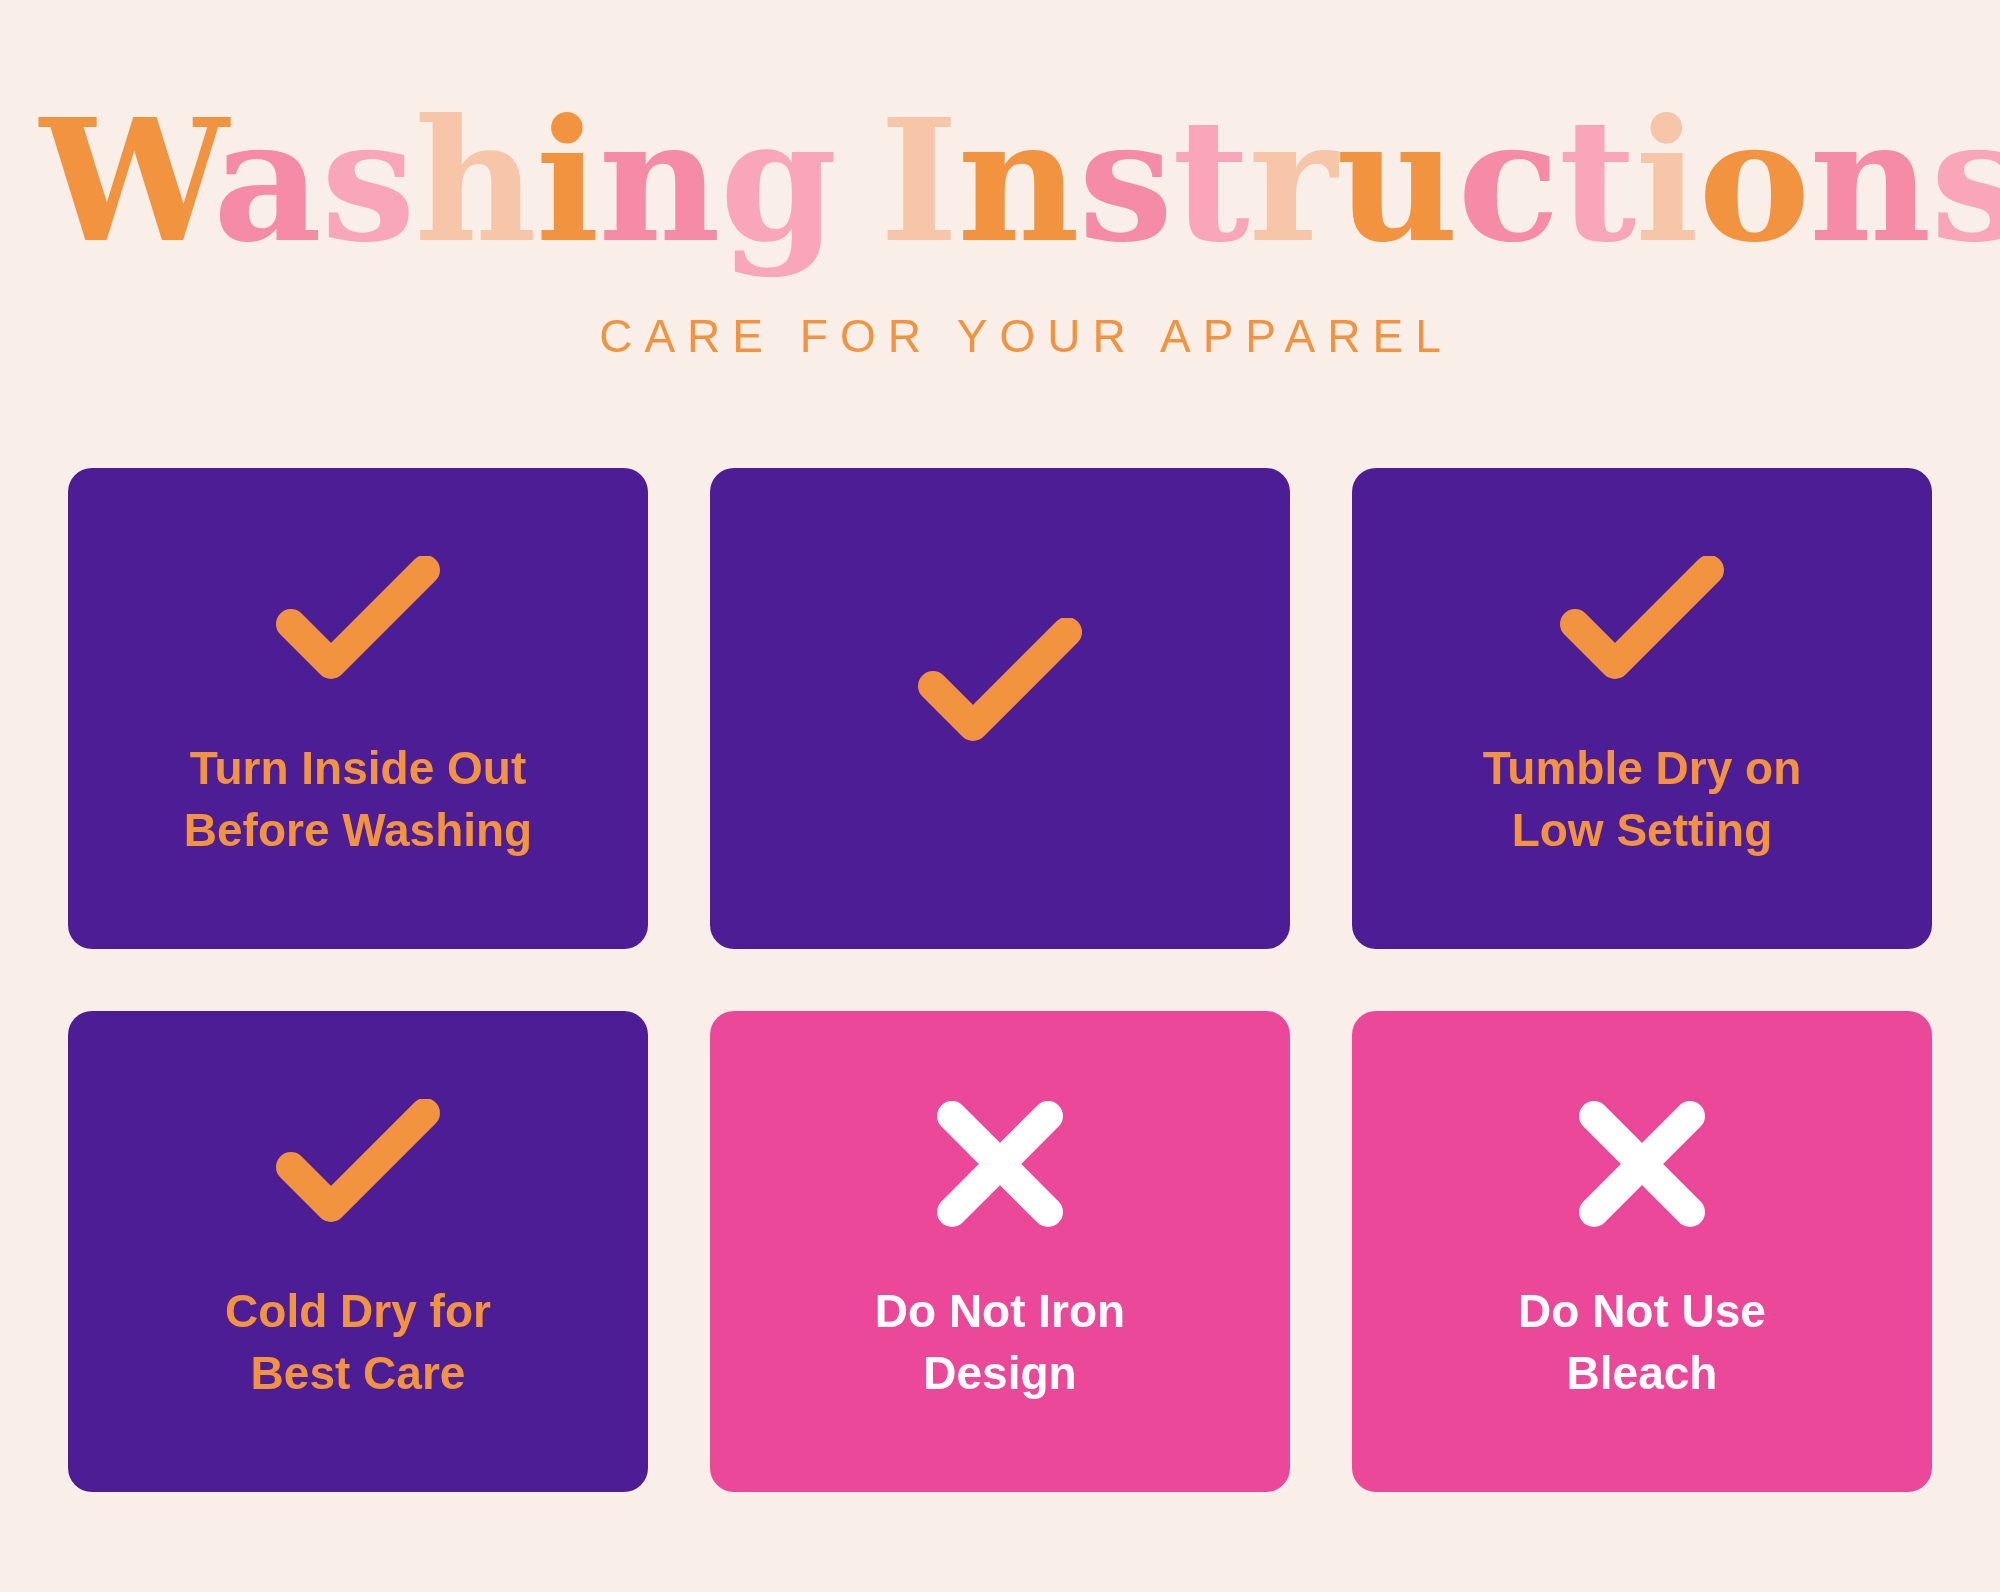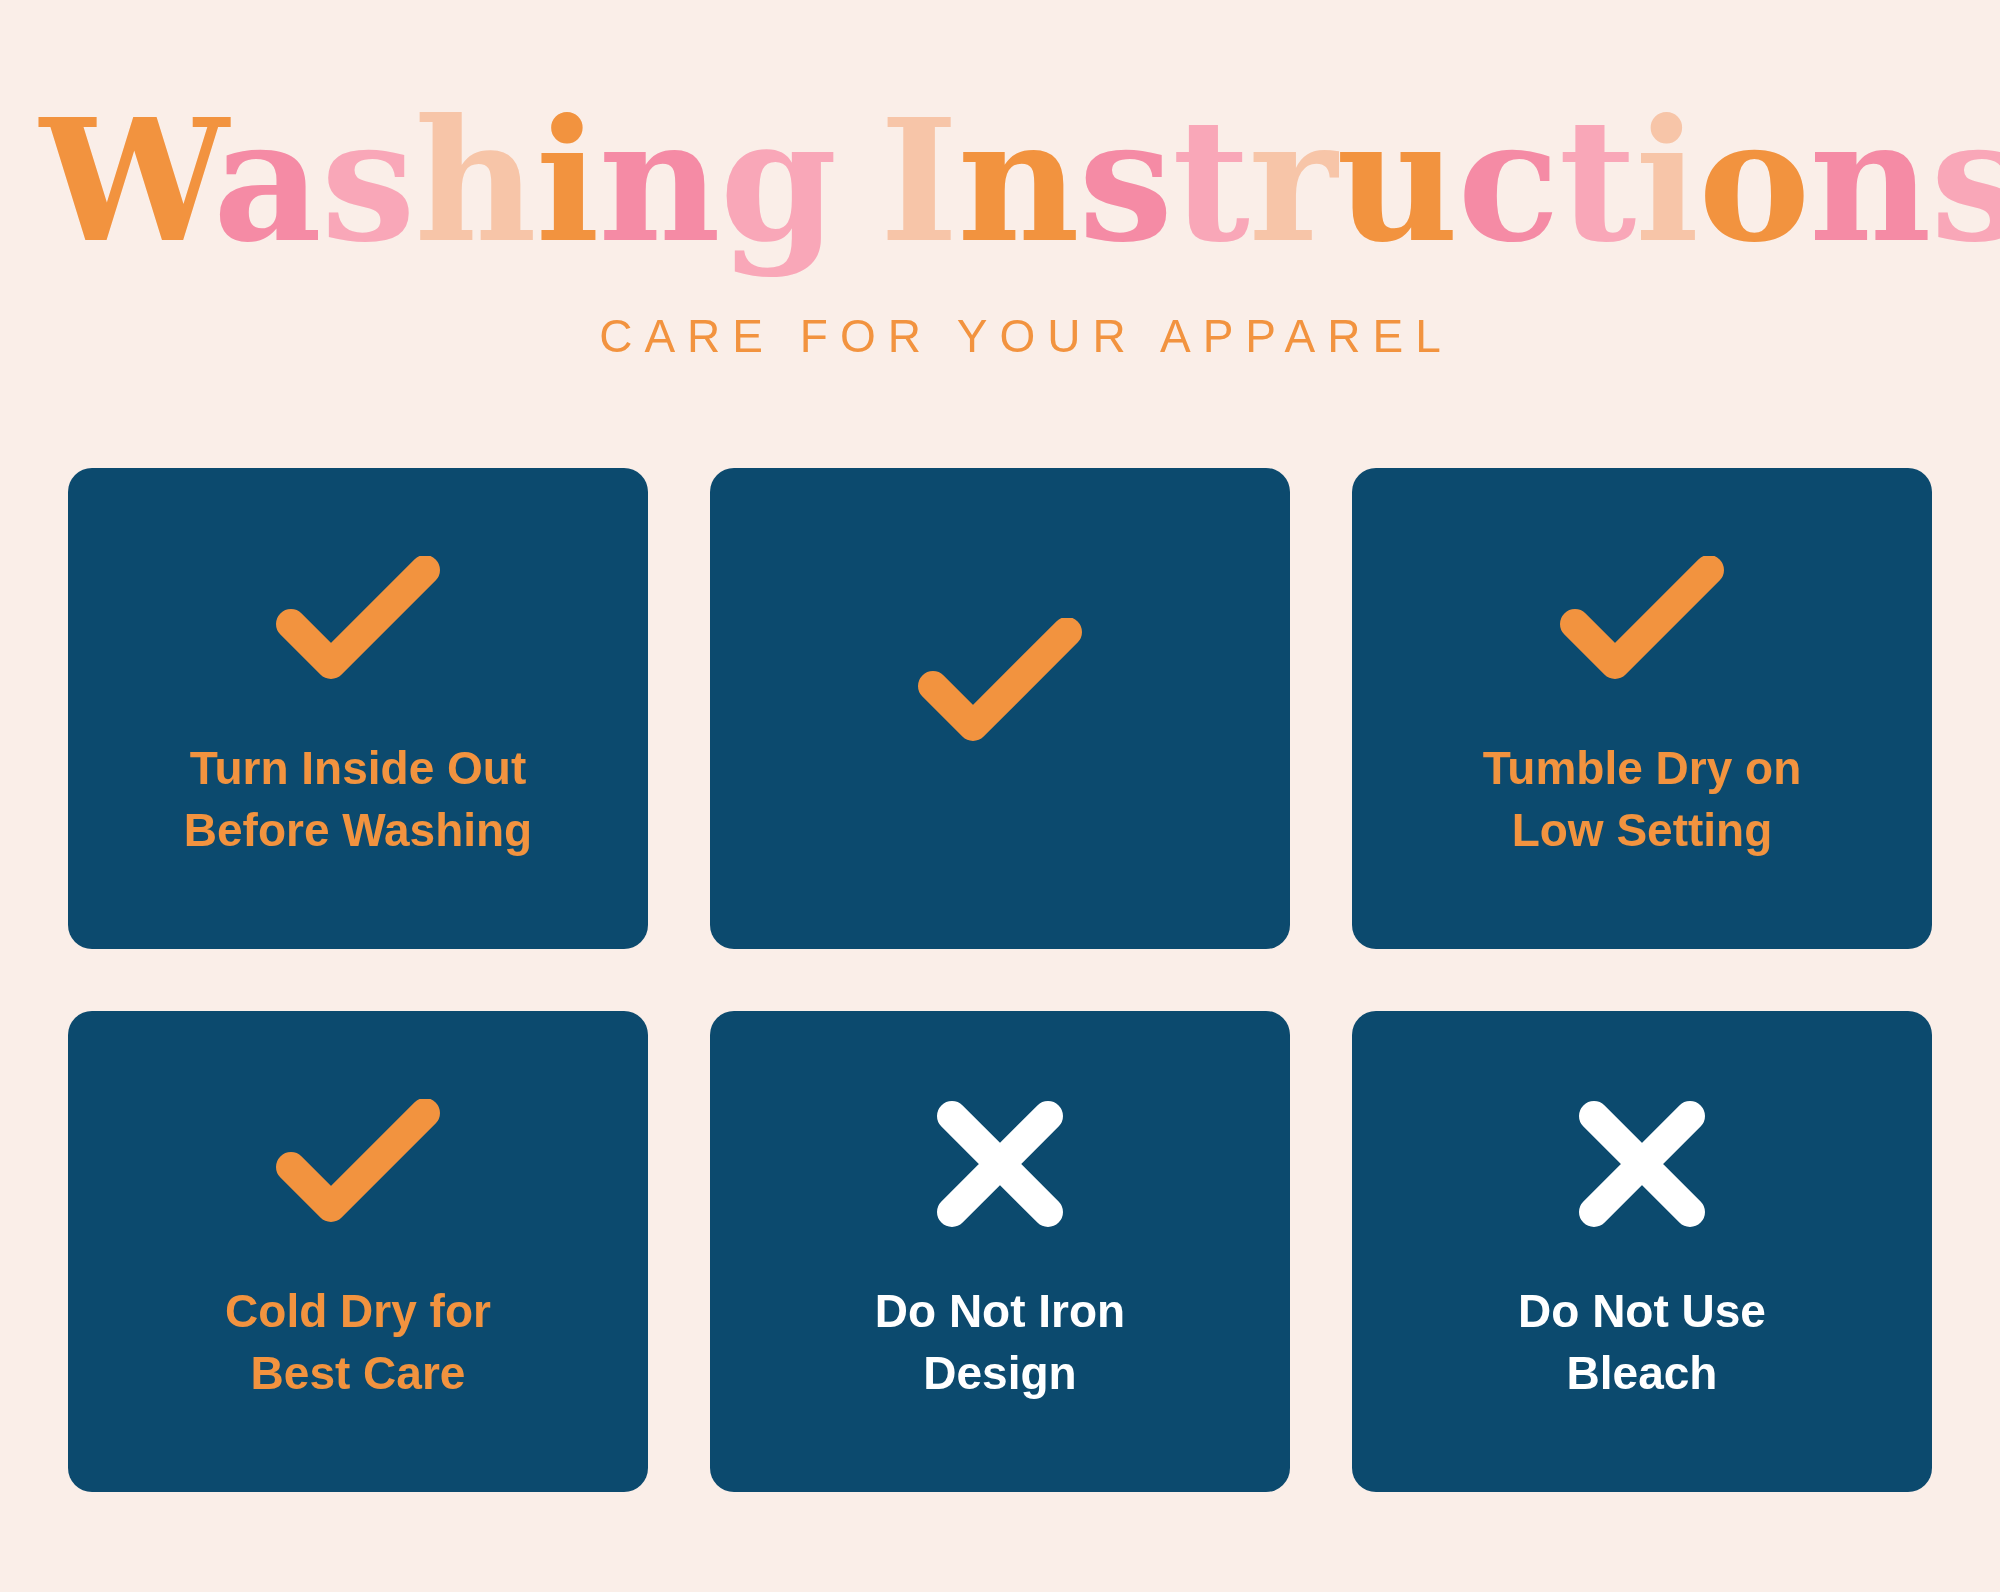--- a/index.html
+++ b/index.html
@@ -55,22 +55,22 @@
     row-gap:62px;
   }
   .card {
     border-radius:24px;
     display:flex;
     flex-direction:column;
     align-items:center;
     justify-content:center;
     padding:24px 28px 34px;
   }
-  .card.light { background:#0c4a6e; }
-  .card.solid { background:#0c4a6e; }
+  .card.light { background:#4c1d95; }
+  .card.solid { background:#ec4899; }
 
   .icon-wrap {
     width:190px; height:150px;
     display:flex; align-items:center; justify-content:center;
     margin-bottom:42px;
   }
   .icon-wrap svg { display:block; }
 
   .card-label {
     font-family:"Liberation Sans", sans-serif;

